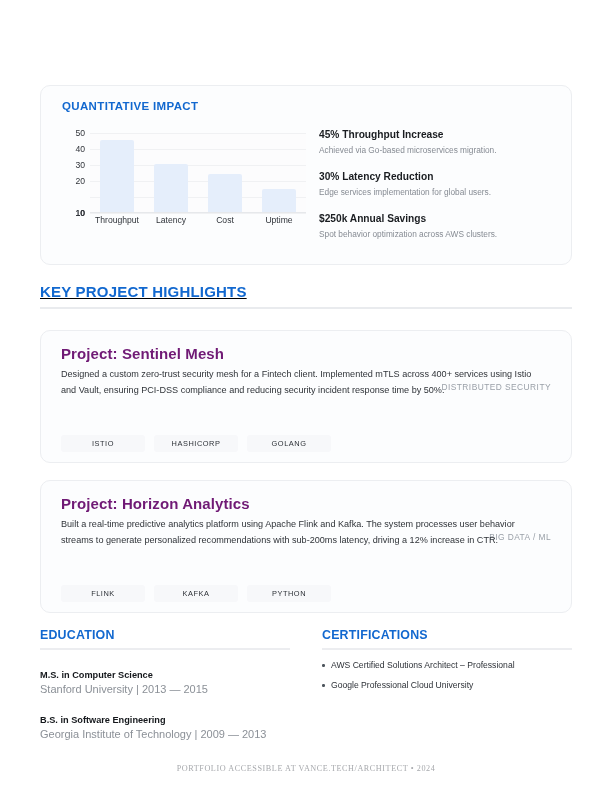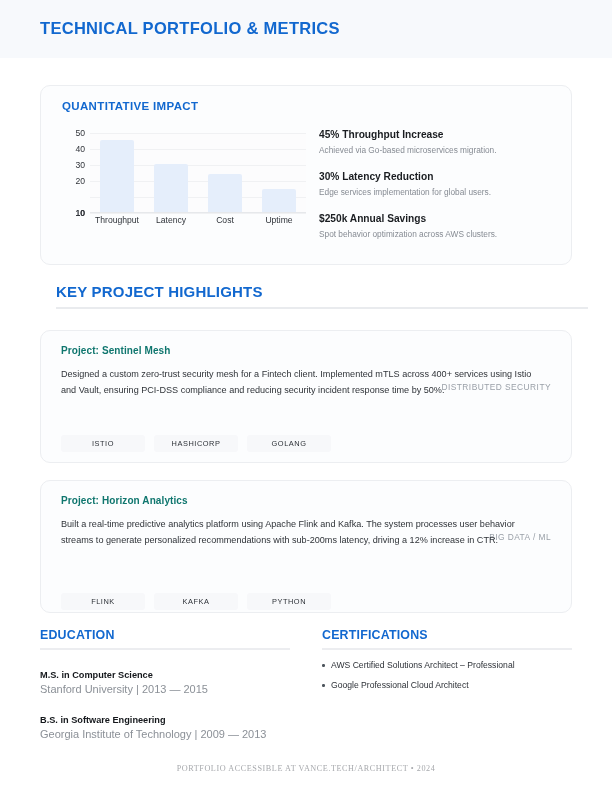--- a/index.html
+++ b/index.html
@@ -72,21 +72,21 @@
   .section-rule { height: 2px; background: #e9ebee; margin-top: 7px; }
 
   
   .proj-card {
     position: absolute; left: 40px; width: 532px;
     background: #fcfdfe; border: 1px solid #eceef1; border-radius: 10px;
   }
   .proj-head { position: absolute; left: 20px; top: 14px; right: 20px; height: 16px; }
   .proj-name {
     position: absolute; left: 0; top: 0;
-    font-size: 10px; font-weight: bold; color: #0f766e; letter-spacing: .1px;
+    font-size: 15px; font-weight: bold; color: #701a75; letter-spacing: .1px;
   }
   .proj-tagline {
     position: absolute; right: 0; top: 1px;
     font-size: 8.4px; letter-spacing: .45px; color: #9aa0a8; text-align: right; margin-top: 36px;
   }
   .proj-body {
     position: absolute; left: 20px; top: 36px; width: 480px;
     font-size: 9.1px; line-height: 1.72; color: #2f3338;
   }
   .chips { position: absolute; left: 20px; display: flex; gap: 9px; }
@@ -117,23 +117,20 @@
     position: absolute; left: 0; top: 764px; width: 612px; text-align: center;
     font-family: "Liberation Serif", serif;
     font-size: 8.2px; letter-spacing: .55px; color: #a7a9ad;
   }
 </style>
 </head>
 <body>
 
 <div class="page">
 
-  <div class="header-band">
-    <div class="header-title">TECHNICAL PORTFOLIO &amp; METRICS</div>
-  </div>
 
   <div class="impact-card">
     <div class="impact-title">QUANTITATIVE IMPACT</div>
 
     <div class="chart-wrap">
       <div class="chart-yaxis" id="yaxis">
           <div style="top: -4.5px;">50</div>
           <div style="top: 11.5px;">40</div>
           <div style="top: 27.5px;">30</div>
           <div style="top: 43.5px;">20</div>
@@ -170,21 +167,21 @@
           <div class="metric-head">30% Latency Reduction</div>
           <div class="metric-sub">Edge services implementation for global users.</div>
         </div>
         <div class="metric">
           <div class="metric-head">$250k Annual Savings</div>
           <div class="metric-sub">Spot behavior optimization across AWS clusters.</div>
         </div>
       </div>
   </div>
 
-  <div class="section" style="left:56px; top:283px; width:532px;">
+  <div class="section" style="left:40px; top:283px; width:532px;text-decoration:underline;">
     <div class="section-title">KEY PROJECT HIGHLIGHTS</div>
     <div class="section-rule"></div>
   </div>
 
   <div id="projects">
       <div class="proj-card" style="top: 330px; height: 133px;">
         <div class="proj-head">
           <div class="proj-name">Project: Sentinel Mesh</div>
           <div class="proj-tagline">DISTRIBUTED SECURITY</div>
         </div>
@@ -194,21 +191,21 @@
           <div class="chip">HASHICORP</div>
           <div class="chip">GOLANG</div>
         </div>
       </div>
       <div class="proj-card" style="top: 480px; height: 133px;">
         <div class="proj-head">
           <div class="proj-name">Project: Horizon Analytics</div>
           <div class="proj-tagline">BIG DATA / ML</div>
         </div>
         <div class="proj-body">Built a real-time predictive analytics platform using Apache Flink and Kafka. The system processes user behavior streams to generate personalized recommendations with sub-200ms latency, driving a 12% increase in CTR.</div>
-        <div class="chips" style="top: 112px;">
+        <div class="chips" style="top: 104px;">
           <div class="chip">FLINK</div>
           <div class="chip">KAFKA</div>
           <div class="chip">PYTHON</div>
         </div>
       </div>
     </div>
 
   <div class="section" style="left:40px; top:628px; width:250px;">
     <div class="col-head">EDUCATION</div>
     <div class="col-rule"></div>
@@ -218,19 +215,19 @@
         <div class="edu-deg">B.S. in Software Engineering</div>
         <div class="edu-meta">Georgia Institute of Technology | 2009 — 2013</div>
       </div>
   </div>
 
   <div class="section" style="left:322px; top:628px; width:250px;">
     <div class="col-head">CERTIFICATIONS</div>
     <div class="col-rule"></div>
     <div id="certs">
         <div class="cert-item">AWS Certified Solutions Architect – Professional</div>
-        <div class="cert-item">Google Professional Cloud Architect</div>
+        <div class="cert-item">Google Professional Cloud University</div>
       </div>
   </div>
 
   <div class="footer">PORTFOLIO ACCESSIBLE AT VANCE.TECH/ARCHITECT • 2024</div>
 
 </div>
 
 </body></html>

